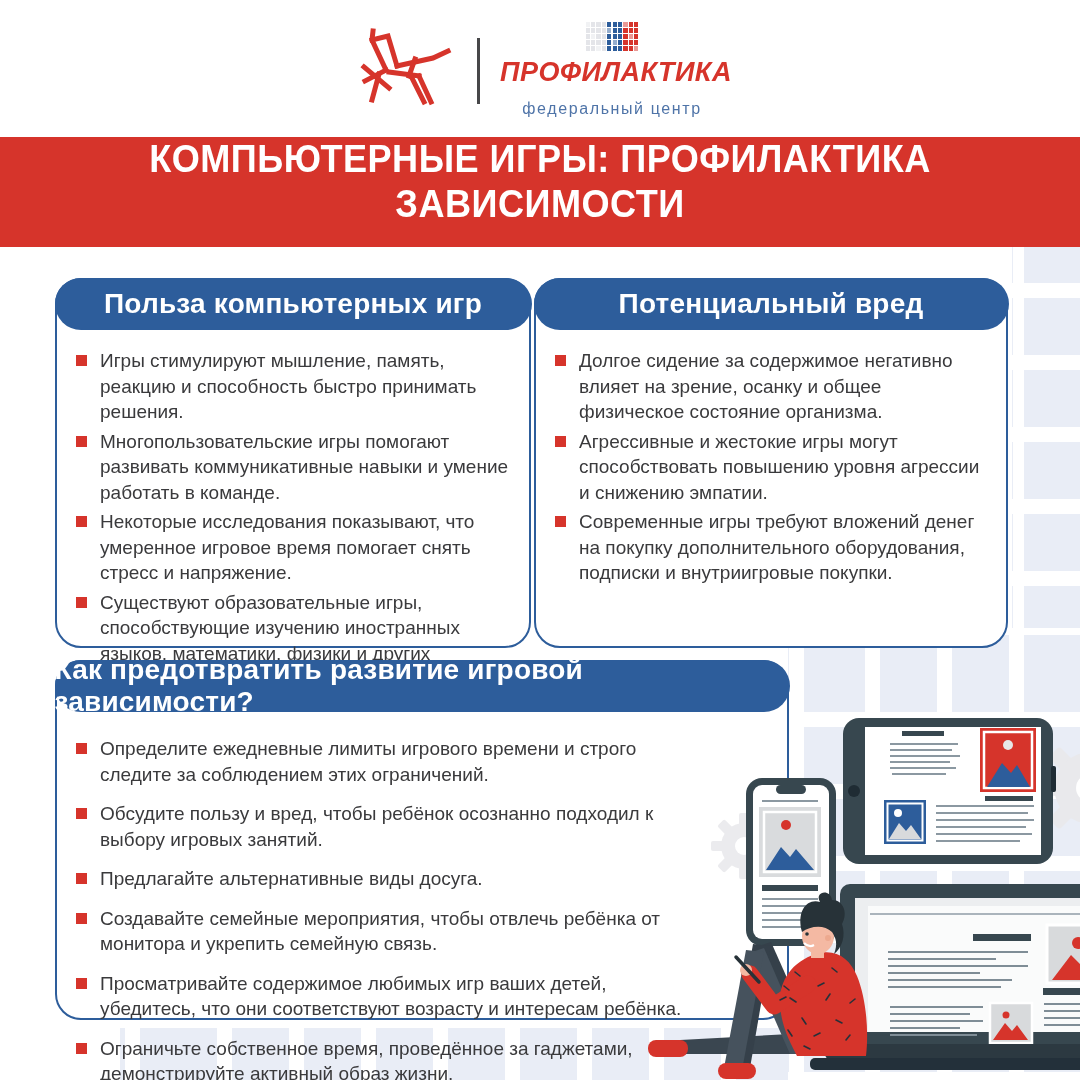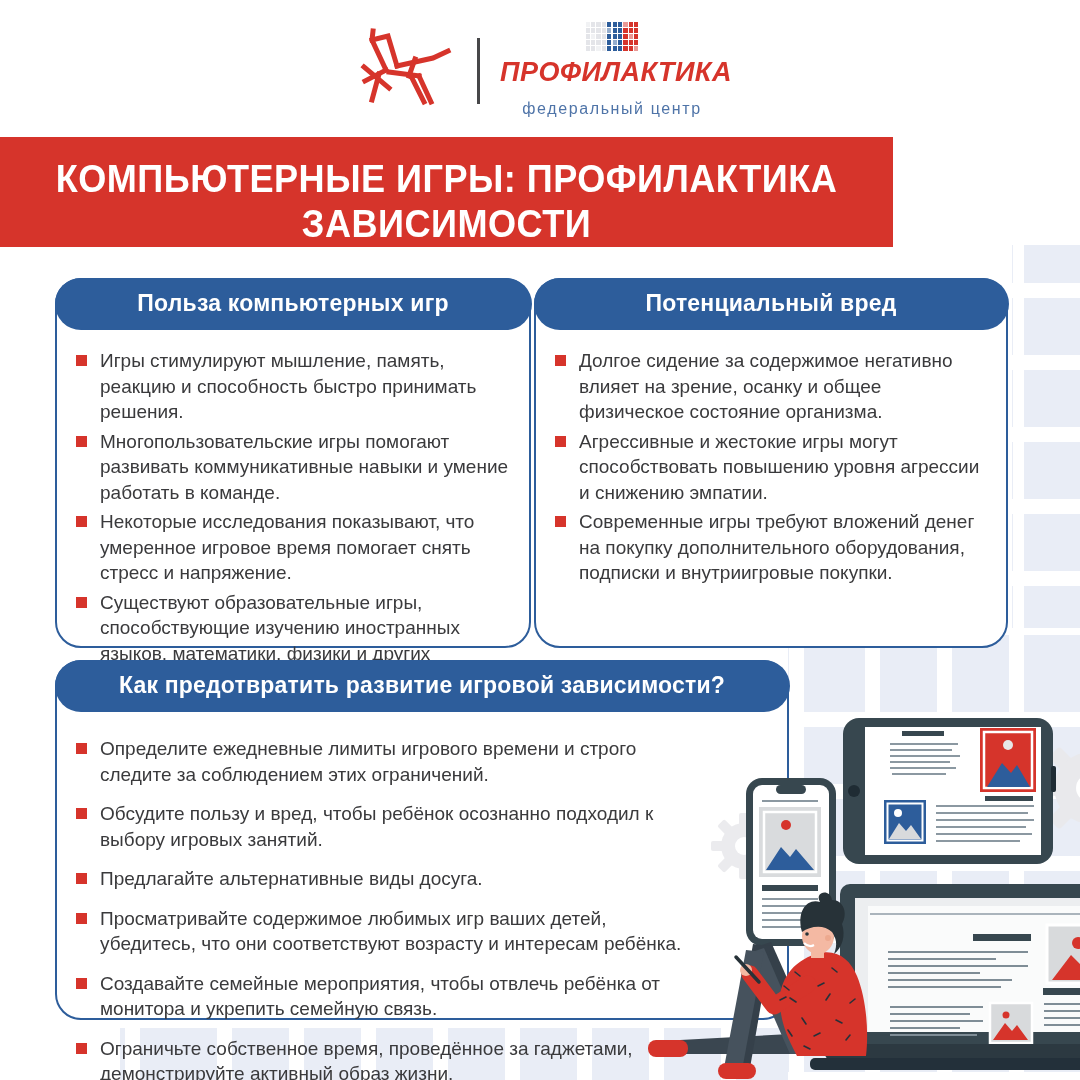--- a/index.html
+++ b/index.html
@@ -24,39 +24,39 @@
   #brand-mark{position:absolute;left:356px;top:28px;width:102px;height:80px;}
   #header-divider{position:absolute;left:477px;top:38px;width:3px;height:66px;background:#474749;}
   #logo-block{position:absolute;left:500px;top:20px;width:224px;text-align:center;}
   .brand-grid{display:grid;grid-template-columns:repeat(10,4.2px);grid-auto-rows:4.8px;gap:1.2px;justify-content:center;margin:2px auto 6px auto;}
   .brand-grid span{display:block;}
   .brand-name{font-size:27px;font-weight:bold;color:#d6342b;letter-spacing:.5px;line-height:30px;font-style:italic;}
   .brand-subtitle{font-size:16px;color:#4f74a8;letter-spacing:1.6px;line-height:20px;margin-top:12px;}
 
   
   #title-banner{
-    position:absolute;left:0;top:137px;width:893px;height:110px;background:#d6342b;
-    display:flex;align-items:flex-end;justify-content:center;
+    position:absolute;left:0;top:137px;width:1080px;height:110px;background:#d6342b;
+    display:flex;align-items:flex-start;justify-content:center;
   }
   #page-title{
     margin:0;color:#ffffff;text-align:center;text-transform:uppercase;
     font-size:38px;font-weight:bold;line-height:45px;letter-spacing:.5px;
     width:900px;transform:scaleX(.95);transform-origin:center;
   }
 
   
   .card{
     position:absolute;background:#ffffff;border:2.5px solid #2d5d9b;border-radius:26px;
     box-sizing:border-box;
   }
   .card-header{
     position:absolute;left:-2.5px;top:-2.5px;right:-2.5px;height:52px;
     background:#2d5d9b;border-radius:26px;
     display:flex;align-items:center;justify-content:center;
-    color:#ffffff;font-weight:bold;font-size:23px;letter-spacing:.2px;
+    color:#ffffff;font-weight:bold;font-size:28px;letter-spacing:.2px;
   }
   #card-benefits{left:55px;top:278px;width:476px;height:370px;}
   #card-harm{left:534px;top:278px;width:474px;height:370px;}
   #card-prevention{left:55px;top:660px;width:734px;height:360px;}
   .bullets{list-style:none;margin:0;padding:68px 18px 0 19px;display:flex;flex-direction:column;gap:4px;}
   .bullets li{display:flex;gap:13px;font-size:19px;line-height:25.5px;color:#3a3a3c;}
   .sq{flex:0 0 auto;width:11px;height:11px;background:#d6342b;margin-top:7px;}
   #card-prevention .bullets{padding:74px 88px 0 19px;gap:14px;}
 
   
@@ -193,25 +193,25 @@
     <li>
         <span class="sq"></span>
         <span>Обсудите пользу и вред, чтобы ребёнок осознанно подходил к выбору игровых занятий.</span>
       </li>
     <li>
         <span class="sq"></span>
         <span>Предлагайте альтернативные виды досуга.</span>
       </li>
     <li>
         <span class="sq"></span>
+        <span>Создавайте семейные мероприятия, чтобы отвлечь ребёнка от монитора и укрепить семейную связь.</span>
+      </li>
+    <li>
+        <span class="sq"></span>
         <span>Просматривайте содержимое любимых игр ваших детей, убедитесь, что они соответствуют возрасту и интересам ребёнка.</span>
-      </li>
-    <li>
-        <span class="sq"></span>
-        <span>Создавайте семейные мероприятия, чтобы отвлечь ребёнка от монитора и укрепить семейную связь.</span>
       </li>
     <li>
         <span class="sq"></span>
         <span>Ограничьте собственное время, проведённое за гаджетами, демонстрируйте активный образ жизни.</span>
       </li>
   </ul>
 </section>
 
 <svg id="illustration" viewBox="0 0 440 380" style="overflow:hidden">
 

